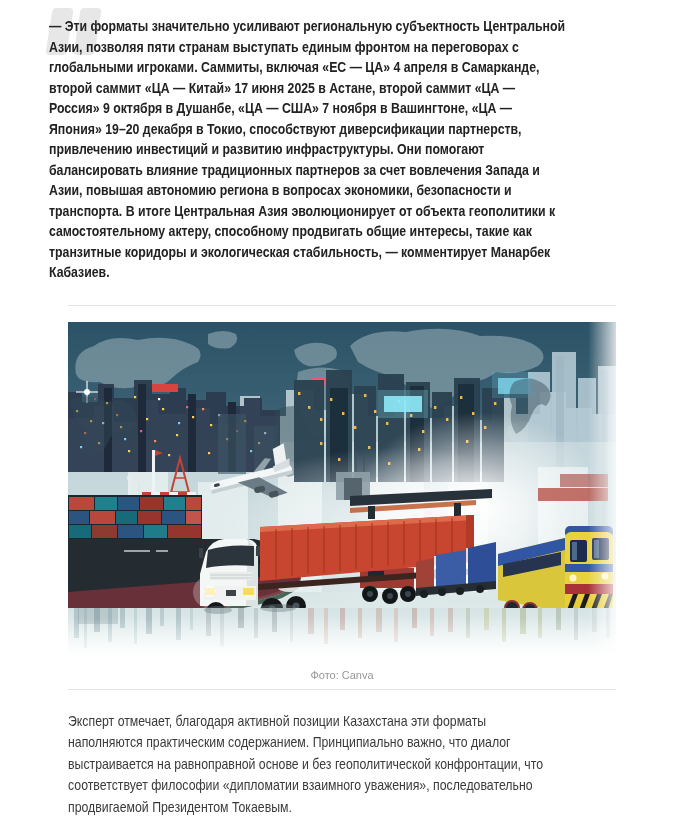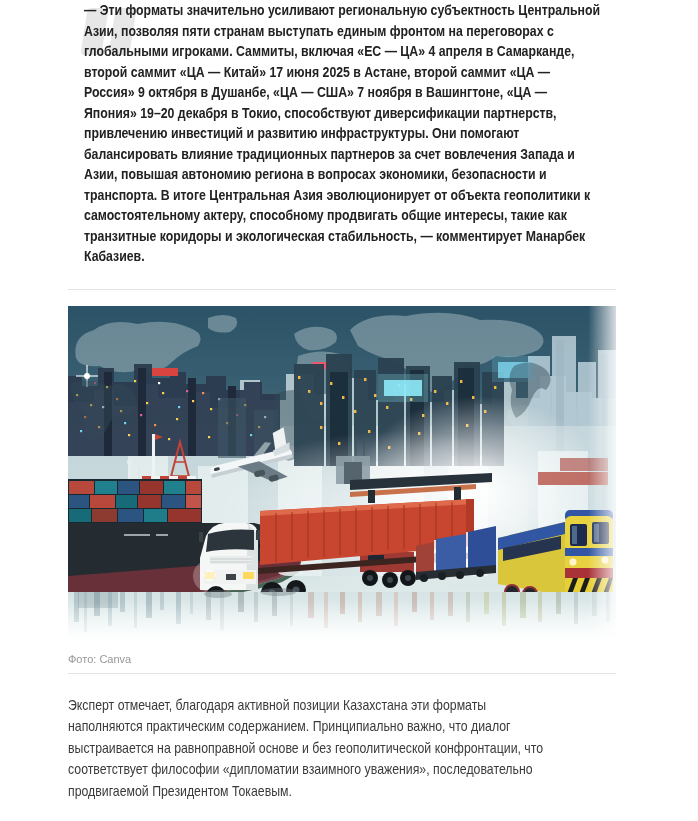--- a/index.html
+++ b/index.html
@@ -1,29 +1,29 @@
 <!DOCTYPE html>
 <html><head>
 <meta charset="utf-8">
 <style>
   html,body{margin:0;padding:0;}
   body{
     width:698px;height:821px;background:#ffffff;overflow:hidden;position:relative;
     font-family:"Liberation Sans", sans-serif;
   }
-  .quote-section{position:relative;margin-left:84px;width:548px;}
+  .quote-section{position:relative;padding-top:16px;margin-left:49px;width:548px;}
   .qmark{position:absolute;left:0;top:8px;display:flex;gap:7px;z-index:0;}
   .qbar{width:21px;height:47px;background:#e7e7e7;border-radius:4px;transform:skewX(-9deg);}
   .quote-text{
     position:relative;z-index:1;margin:0;font-weight:700;font-size:15px;line-height:20.5px;
     color:#222222;white-space:pre;transform:scaleX(0.82);transform-origin:0 0;width:668px;
   }
   .divider{border:0;border-top:1px solid #e4e4e4;margin:22px 0 0 68px;width:548px;}
   .divider.after-figure{margin-top:8px;}
-  figure{margin:16px 0 0 68px;width:548px;}
+  figure{margin:16px 0 0 68px;width:548px;text-align:center;}
   .illus{width:548px;height:341px;}
   .illus svg{display:block;}
   figcaption{margin-top:6px;font-size:11px;color:#979797;}
   .body-text{
     margin:20px 0 0 68px;font-size:15px;line-height:21.5px;color:#3a3a3a;
     white-space:pre;transform:scaleX(0.82);transform-origin:0 0;width:668px;
   }
 </style>
 </head>
 <body>

